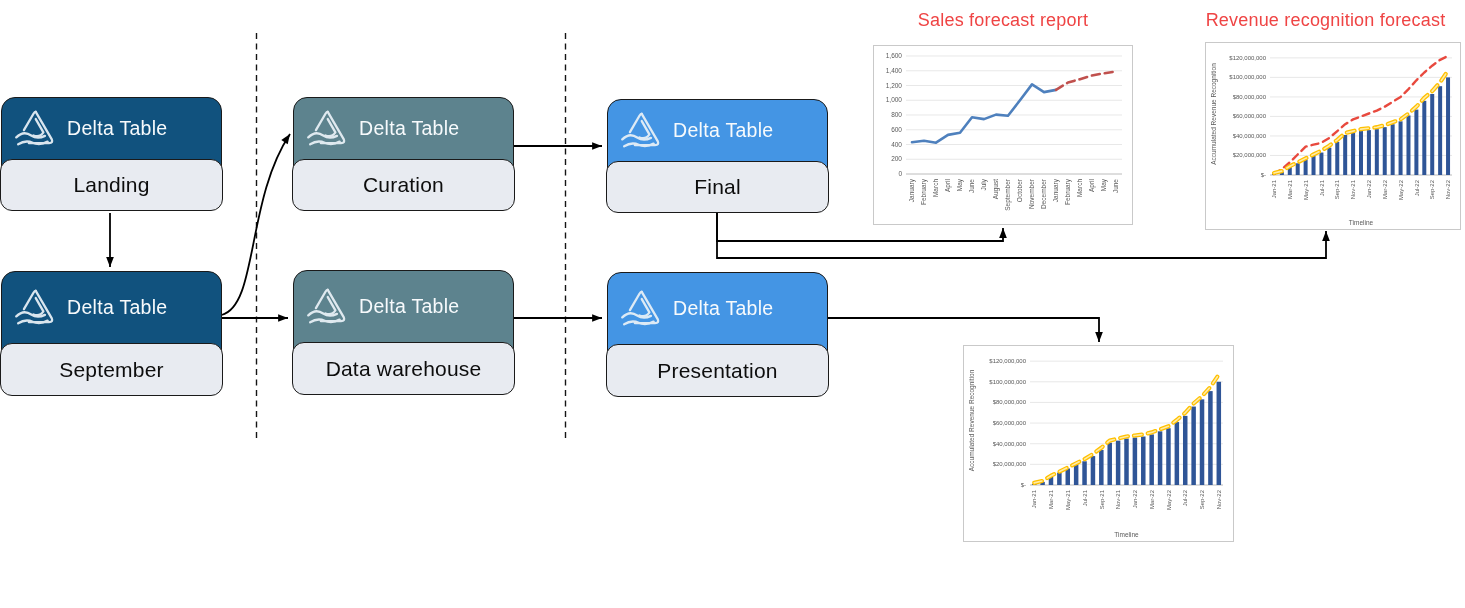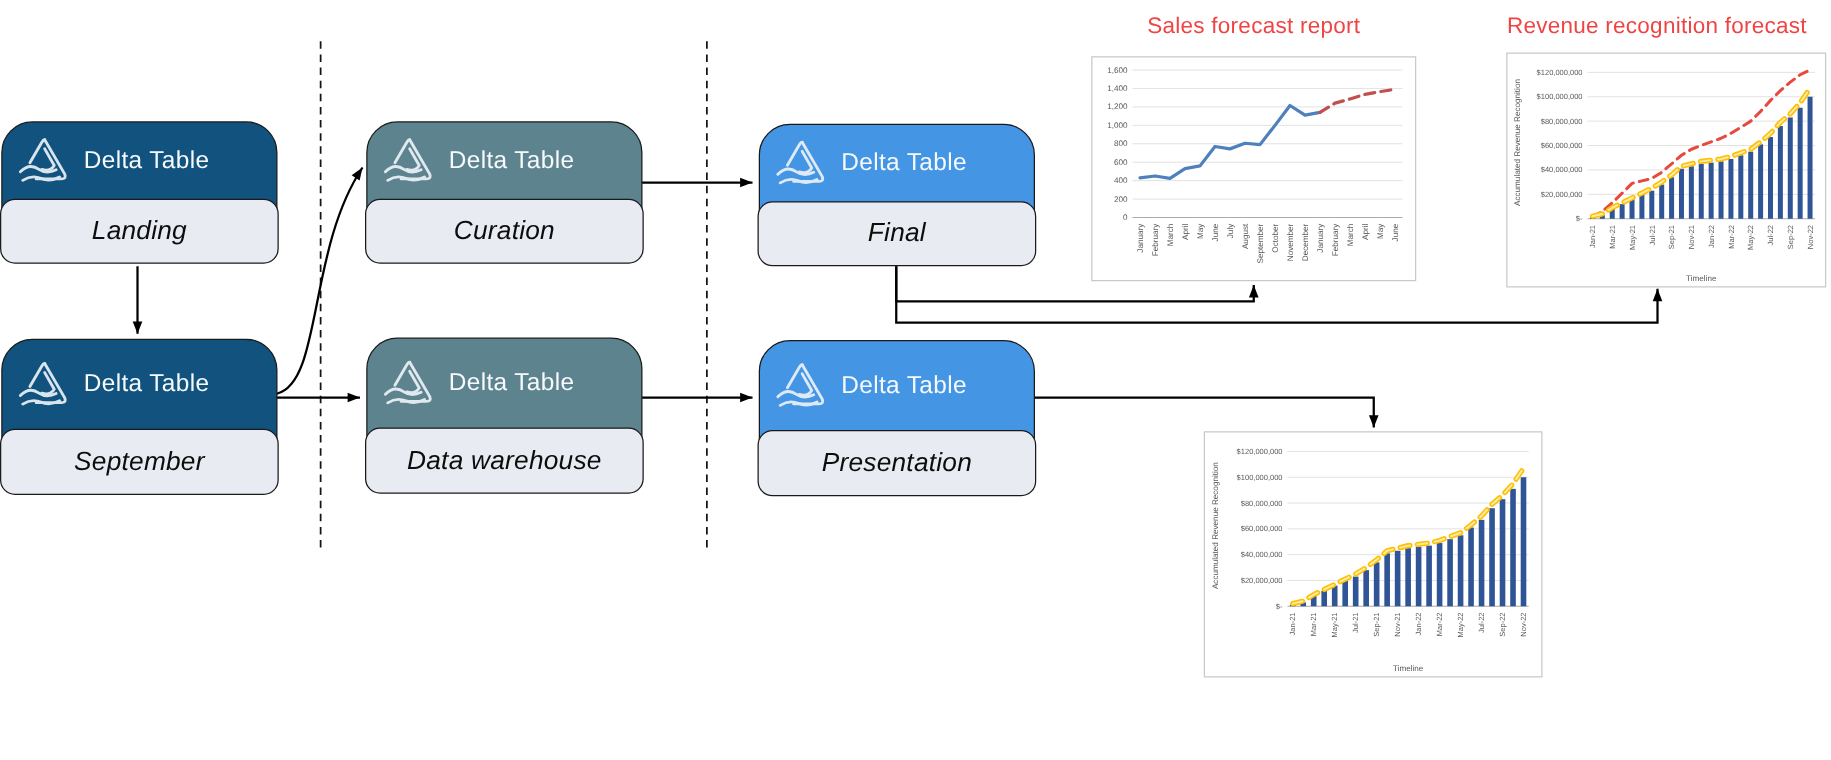--- a/index.html
+++ b/index.html
@@ -1,25 +1,25 @@
 <!DOCTYPE html>
 <html style="--outline: #1A1A1A; --body-fill: #E8EBF1; --chart-border: #C9C9C9; --arrow: #000000; --separator: #141414; --header-dark-blue: #11527E; --header-teal: #5D838E; --header-light-blue: #4495E4;"><head>
 <meta charset="utf-8">
 <style>
   html,body{margin:0;padding:0;background:#fff;}
   .stage{position:relative;width:1465px;height:608px;background:#fff;overflow:hidden;
          font-family:"Liberation Sans","DejaVu Sans",sans-serif;}
   .overlay{position:absolute;left:0;top:0;pointer-events:none;}
   
-  .dt-box{position:absolute;width:219px;border:1.8px solid var(--outline);border-radius:25px;}
+  .dt-box{position:absolute;width:219px;border:1.8px solid var(--outline);border-radius:14px;}
   .dt-head{display:flex;align-items:center;gap:9px;padding-left:10px;border-radius:12px 12px 0 0;}
   .r1 .dt-head{height:61px}.r2 .dt-head{height:71px}
   .dt-body{border:1.8px solid var(--outline);border-radius:12px;margin:0 -1.8px -1.8px;
            background:var(--body-fill);display:flex;align-items:center;justify-content:center;
-           font-size:21px;color:#0d0d0d;letter-spacing:.2px;font-style:italic;}
+           font-size:21px;color:#0d0d0d;letter-spacing:.2px;}
   .r1 .dt-body{height:50px}.r2 .dt-body{height:51px}
   .dt-logo{display:flex;align-items:center}
   .dt-logo svg{width:46px;height:42px}
   .dt-brand{color:#F7FAFC;font-size:19.5px;letter-spacing:.3px;}
   
   .chart-box{position:absolute;box-sizing:border-box;border:1px solid var(--chart-border);background:#fff;}
   .chart-box svg{display:block}
   .chart-caption{position:absolute;text-align:center;font-size:18px;color:#ef4444;letter-spacing:.2px;}
 </style>
 </head>

